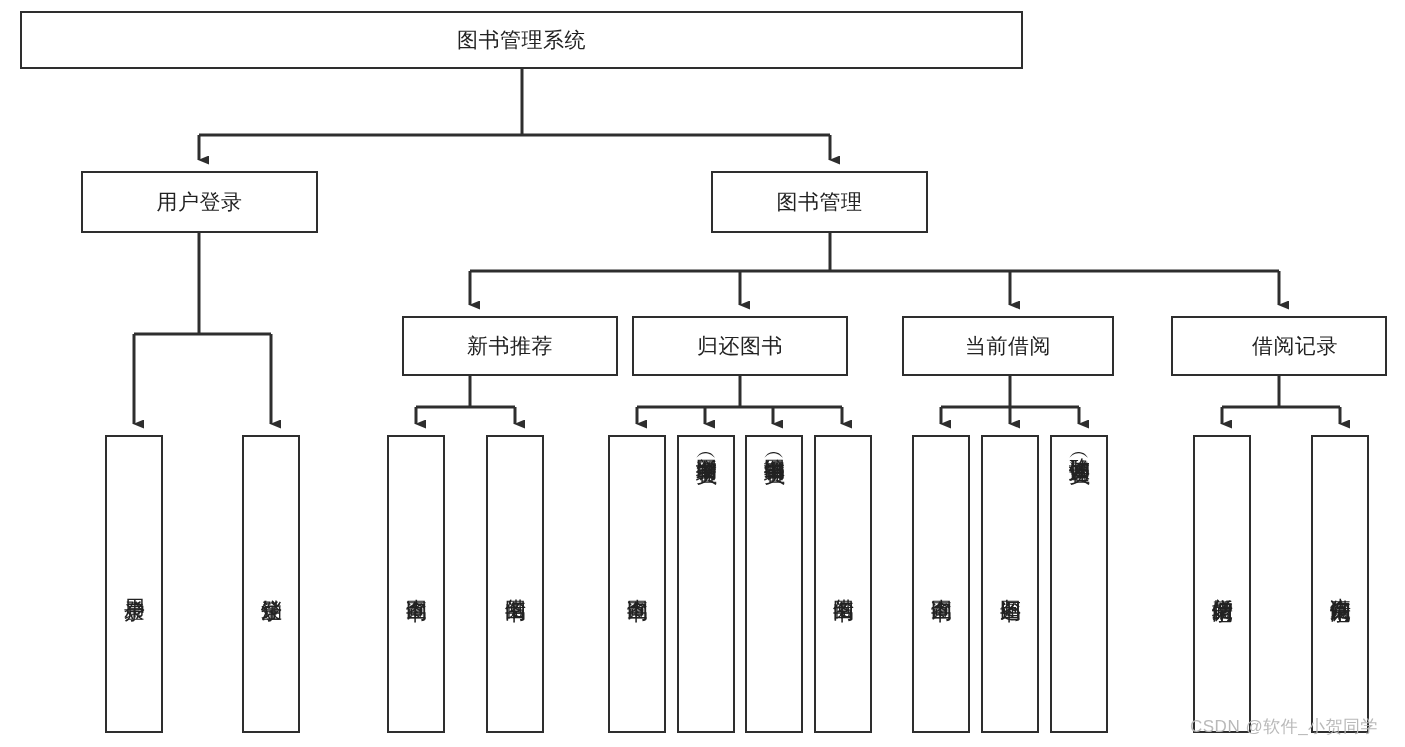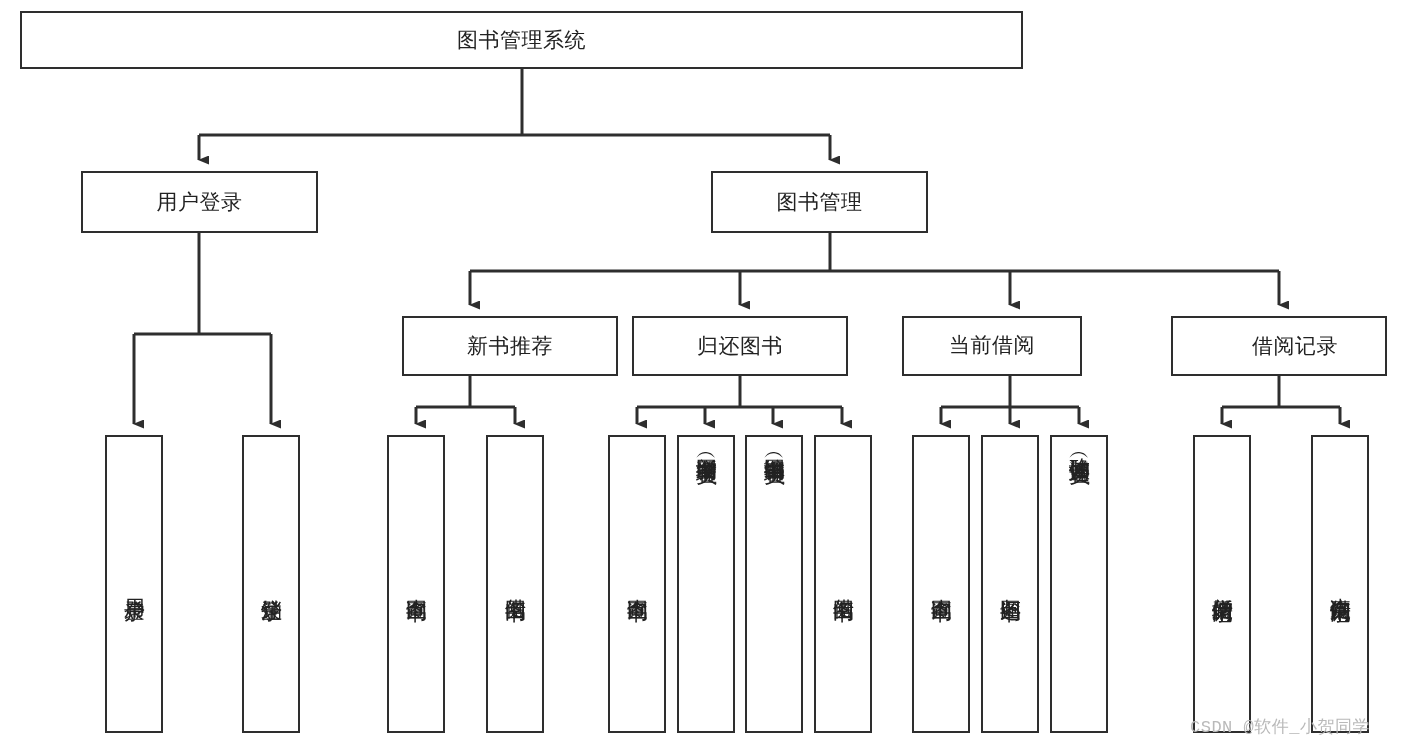--- a/index.html
+++ b/index.html
@@ -135,21 +135,21 @@
   <div class="node node-h" style="left:711px; top:171px; width:217px; height:62px;">
     <span class="node-label">图书管理</span>
   </div>
 
   <div class="node node-h" style="left:362px; top:316px; width:216px; height:60px;margin-left:40px;">
     <span class="node-label">新书推荐</span>
   </div>
   <div class="node node-h" style="left:632px; top:316px; width:216px; height:60px;">
     <span class="node-label">归还图书</span>
   </div>
-  <div class="node node-h" style="left:902px; top:316px; width:180px; height:60px;font-family:Liberation Serif, serif;">
+  <div class="node node-h" style="left:902px; top:316px; width:212px; height:60px;">
     <span class="node-label">当前借阅</span>
   </div>
   <div class="node node-h" style="left:1171px; top:316px; width:216px; height:60px;padding-left:32px;">
     <span class="node-label">借阅记录</span>
   </div>
 
   <div class="node node-v center-v" style="left:105px; top:435px; width:58px; height:298px;">
     <span class="node-label">用户登录</span>
   </div>
   <div class="node node-v center-v" style="left:242px; top:435px; width:58px; height:298px;">
@@ -186,15 +186,15 @@
     <span class="node-label">确认归还（管理员）</span>
   </div>
 
   <div class="node node-v center-v" style="left:1193px; top:435px; width:58px; height:298px;">
     <span class="node-label">新增借阅记录</span>
   </div>
   <div class="node node-v center-v" style="left:1311px; top:435px; width:58px; height:298px;">
     <span class="node-label">查询借阅记录</span>
   </div>
 
-  <div class="watermark" style="left:1190px; top:715px;font-family:Liberation Mono, monospace;">CSDN @软件_小贺同学</div>
+  <div class="watermark" style="left:1190px; top:715px;">CSDN @软件_小贺同学</div>
 
 </div>
 
 </body></html>

